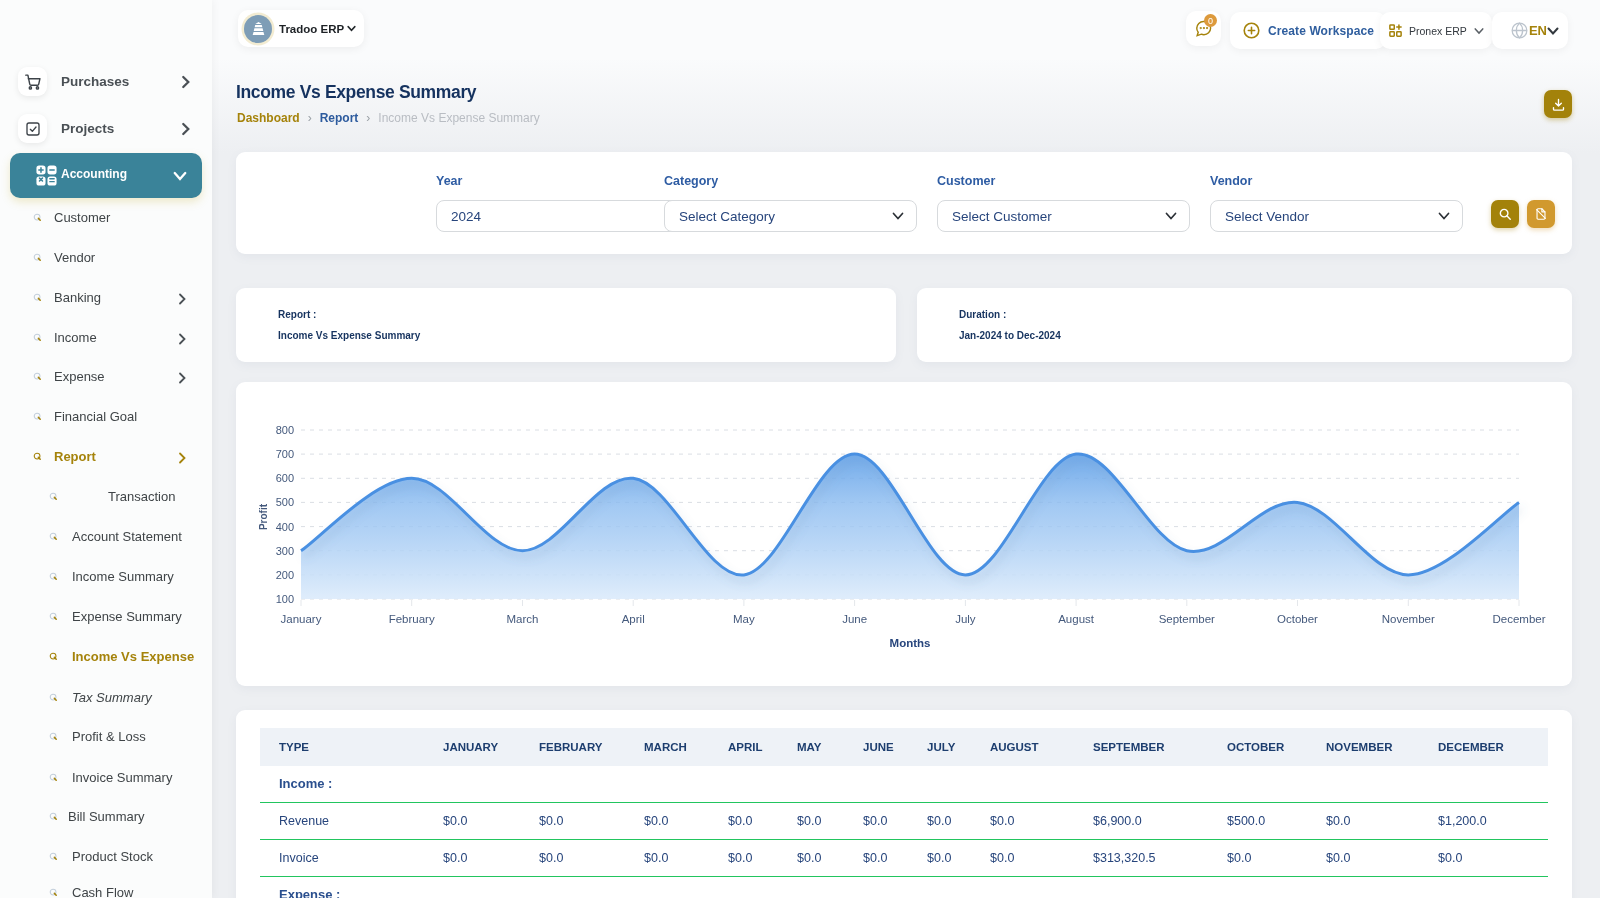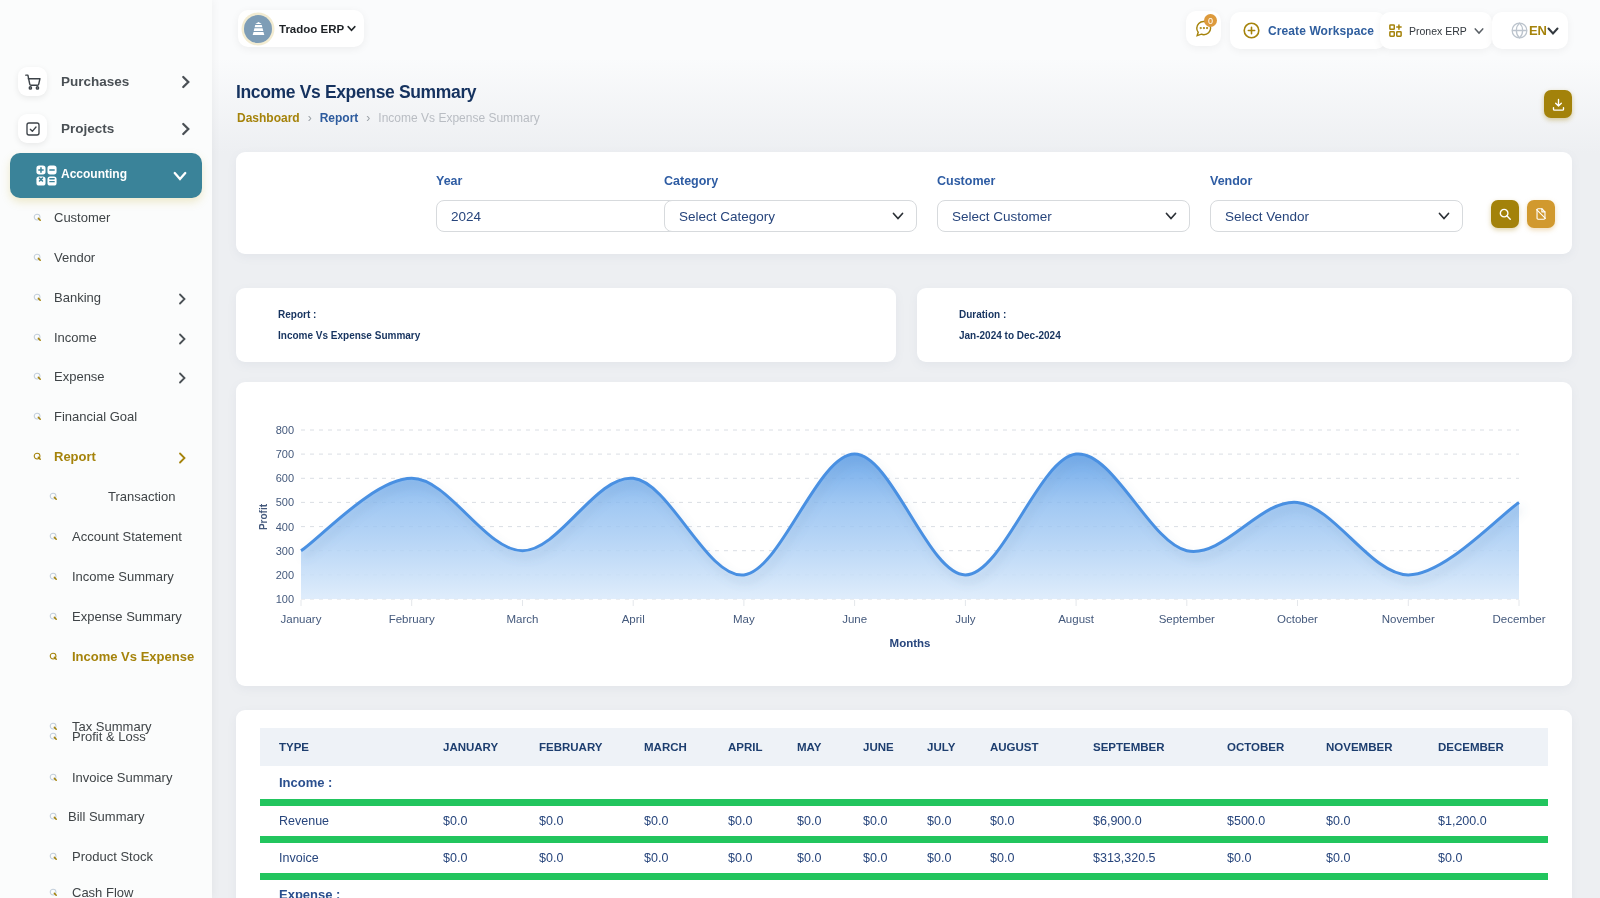--- a/index.html
+++ b/index.html
@@ -50,21 +50,21 @@
 .fsel svg{position:absolute;right:12px;top:9px;}
 .fbtn{position:absolute;width:28px;height:28px;border-radius:7px;display:flex;align-items:center;justify-content:center;}
 #rep{left:24px;top:230px;width:660px;height:74px;padding:16px 20px;}
 #dur{left:705px;top:230px;width:655px;height:74px;padding:16px 20px;}
 .c1{font-size:10px;color:#16335f;font-weight:bold;line-height:21px;margin-left:22px;}
 #chartcard{left:24px;top:324px;width:1336px;height:304px;}
 #tablecard{left:24px;top:652px;width:1336px;height:290px;padding:18px 24px 0 24px;overflow:hidden;}
 table{border-collapse:collapse;table-layout:fixed;width:1288px;}
 thead td{background:#eef2f7;color:#1d3e6f;font-weight:bold;font-size:11.5px;height:38px;}
 td{padding-left:19px;}
-tbody td{font-size:12.5px;color:#27457c;border-bottom:7px solid #22c55e;}
+tbody td{font-size:12.5px;color:#27457c;border-bottom:1px solid #22c55e;}
 tbody tr{height:37px;}
 .sect td{color:#2a4f8e;font-weight:bold;font-size:13px;}
 tr.r1{height:36px;}
 </style>
 </head>
 <body>
 <div id="sidebar">
   <div class="navitem" style="top:74px;">
     <div class="navsq">
         <svg width="17" height="17" viewBox="0 0 24 24" fill="none" stroke="#3c4248" stroke-width="2" stroke-linecap="round" stroke-linejoin="round">
@@ -196,21 +196,21 @@
         </svg>
         <div class="lbl" style="left:72px;">Expense Summary</div>
       </div>
       <div class="sub" style="top:648px;">
         <svg class="bl" style="left:49px;top:4px;" width="9" height="9" viewBox="0 0 11 11" fill="none">
           <circle cx="5" cy="5" r="3.5" stroke="#a5830b" stroke-width="1.3"></circle>
           <path d="M6.6 6.6 8.8 8.8" stroke="#a5830b" stroke-width="1.9" stroke-linecap="round"></path>
         </svg>
         <div class="lbl gold" style="left:72px;text-align:right;">Income Vs Expense</div>
       </div>
-      <div class="sub" style="top:718px;">
+      <div class="sub" style="top:689px;font-style:italic;">
         <svg class="bl" style="left:49px;top:4px;" width="9" height="9" viewBox="0 0 11 11" fill="none">
           <circle cx="5" cy="5" r="3.5" stroke="#c3cfdb" stroke-width="1.3"></circle>
           <path d="M6.6 6.6 8.8 8.8" stroke="#a5830b" stroke-width="1.9" stroke-linecap="round"></path>
         </svg>
         <div class="lbl" style="left:72px;">Tax Summary</div>
       </div>
       <div class="sub" style="top:728px;">
         <svg class="bl" style="left:49px;top:4px;" width="9" height="9" viewBox="0 0 11 11" fill="none">
           <circle cx="5" cy="5" r="3.5" stroke="#c3cfdb" stroke-width="1.3"></circle>
           <path d="M6.6 6.6 8.8 8.8" stroke="#a5830b" stroke-width="1.9" stroke-linecap="round"></path>

